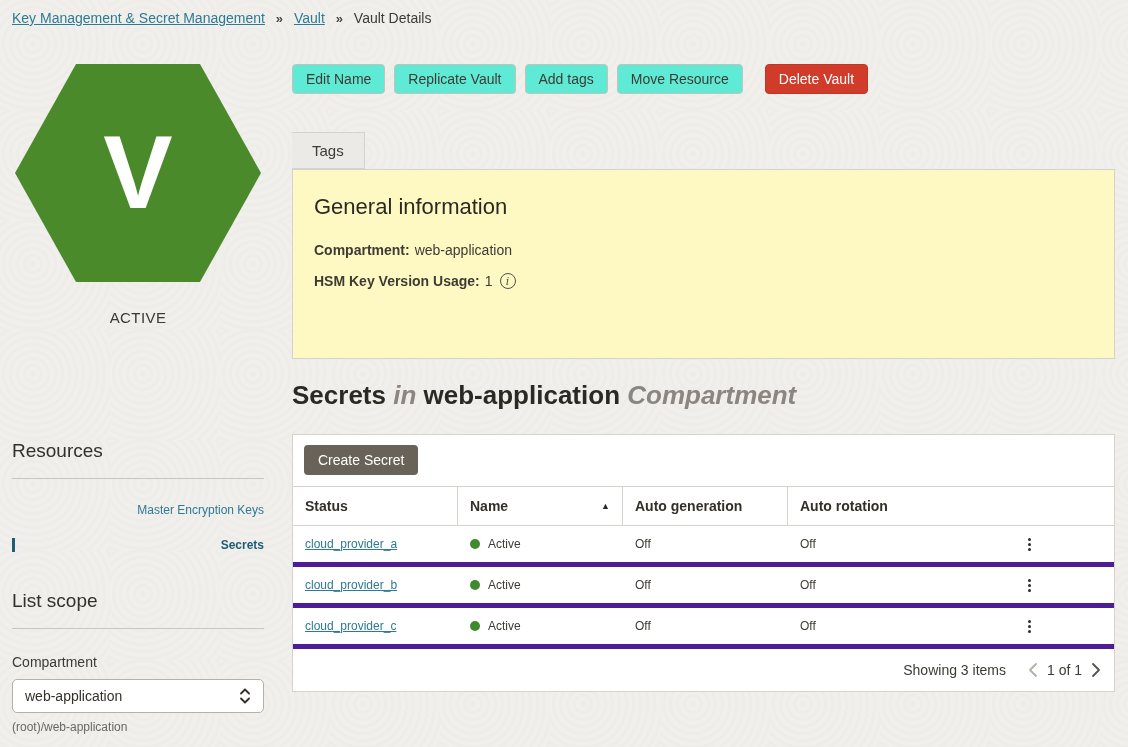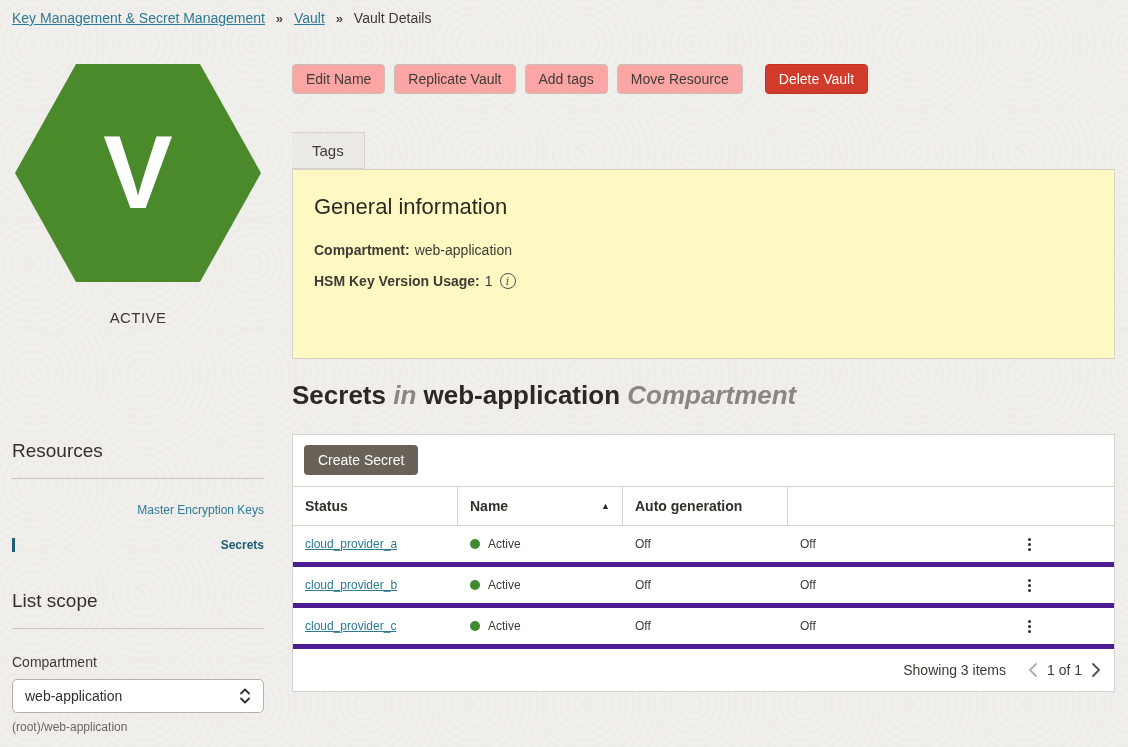--- a/index.html
+++ b/index.html
@@ -42,21 +42,21 @@
     display: flex; align-items: center; justify-content: space-between;
     padding: 0 12px; font-size: 14px; color: #33302a; cursor: pointer;
   }
   .select-help { margin-top: 7px; font-size: 12px; color: #6b665f; }
 
   
   .page-title { margin-top: 18px; font-size: 27px; font-weight: 400; color: #2c2923; }
   .action-bar { margin-top: 29px; display: flex; gap: 9px; }
   .btn {
     height: 30px; padding: 0 13px; font-size: 14px; color: #3f3b35;
-    background: #fca5a5; border: 1px solid #c6c2bb; border-radius: 4px;
+    background: #5eead4; border: 1px solid #c6c2bb; border-radius: 4px;
     display: inline-flex; align-items: center; cursor: pointer;
     font-family: "Liberation Sans", sans-serif;
   }
   .btn-danger { background: #d13b2a; border-color: #c23425; color: #fff; margin-left: 13px; }
 
   
   .tabs { margin-top: 38px; display: flex; position: relative; z-index: 2; }
   .tab { height: 37px; display: flex; align-items: center; font-size: 15px; cursor: pointer; }
   .tab.active {
     background: #fff; border: 1px solid #d6d2cc; border-bottom: 1px solid #fff;
@@ -205,20 +205,23 @@
       <div class="grid-row thead">
         <div class="th">
           <span>Status</span>
         </div>
         <div class="th">
           <span>Name</span>
           <span class="sort-icon">▲</span>
         </div>
         <div class="th">
           <span>Auto generation</span>
+        </div>
+        <div class="th no-sep">
+          <span>Auto rotation</span>
         </div>
         <div class="th no-sep"></div>
       </div>
 
       <div class="grid-row trow">
         <div class="td">
             <a class="name-link">cloud_provider_a</a>
           </div>
         <div class="td">
           <span class="status-dot"></span>

